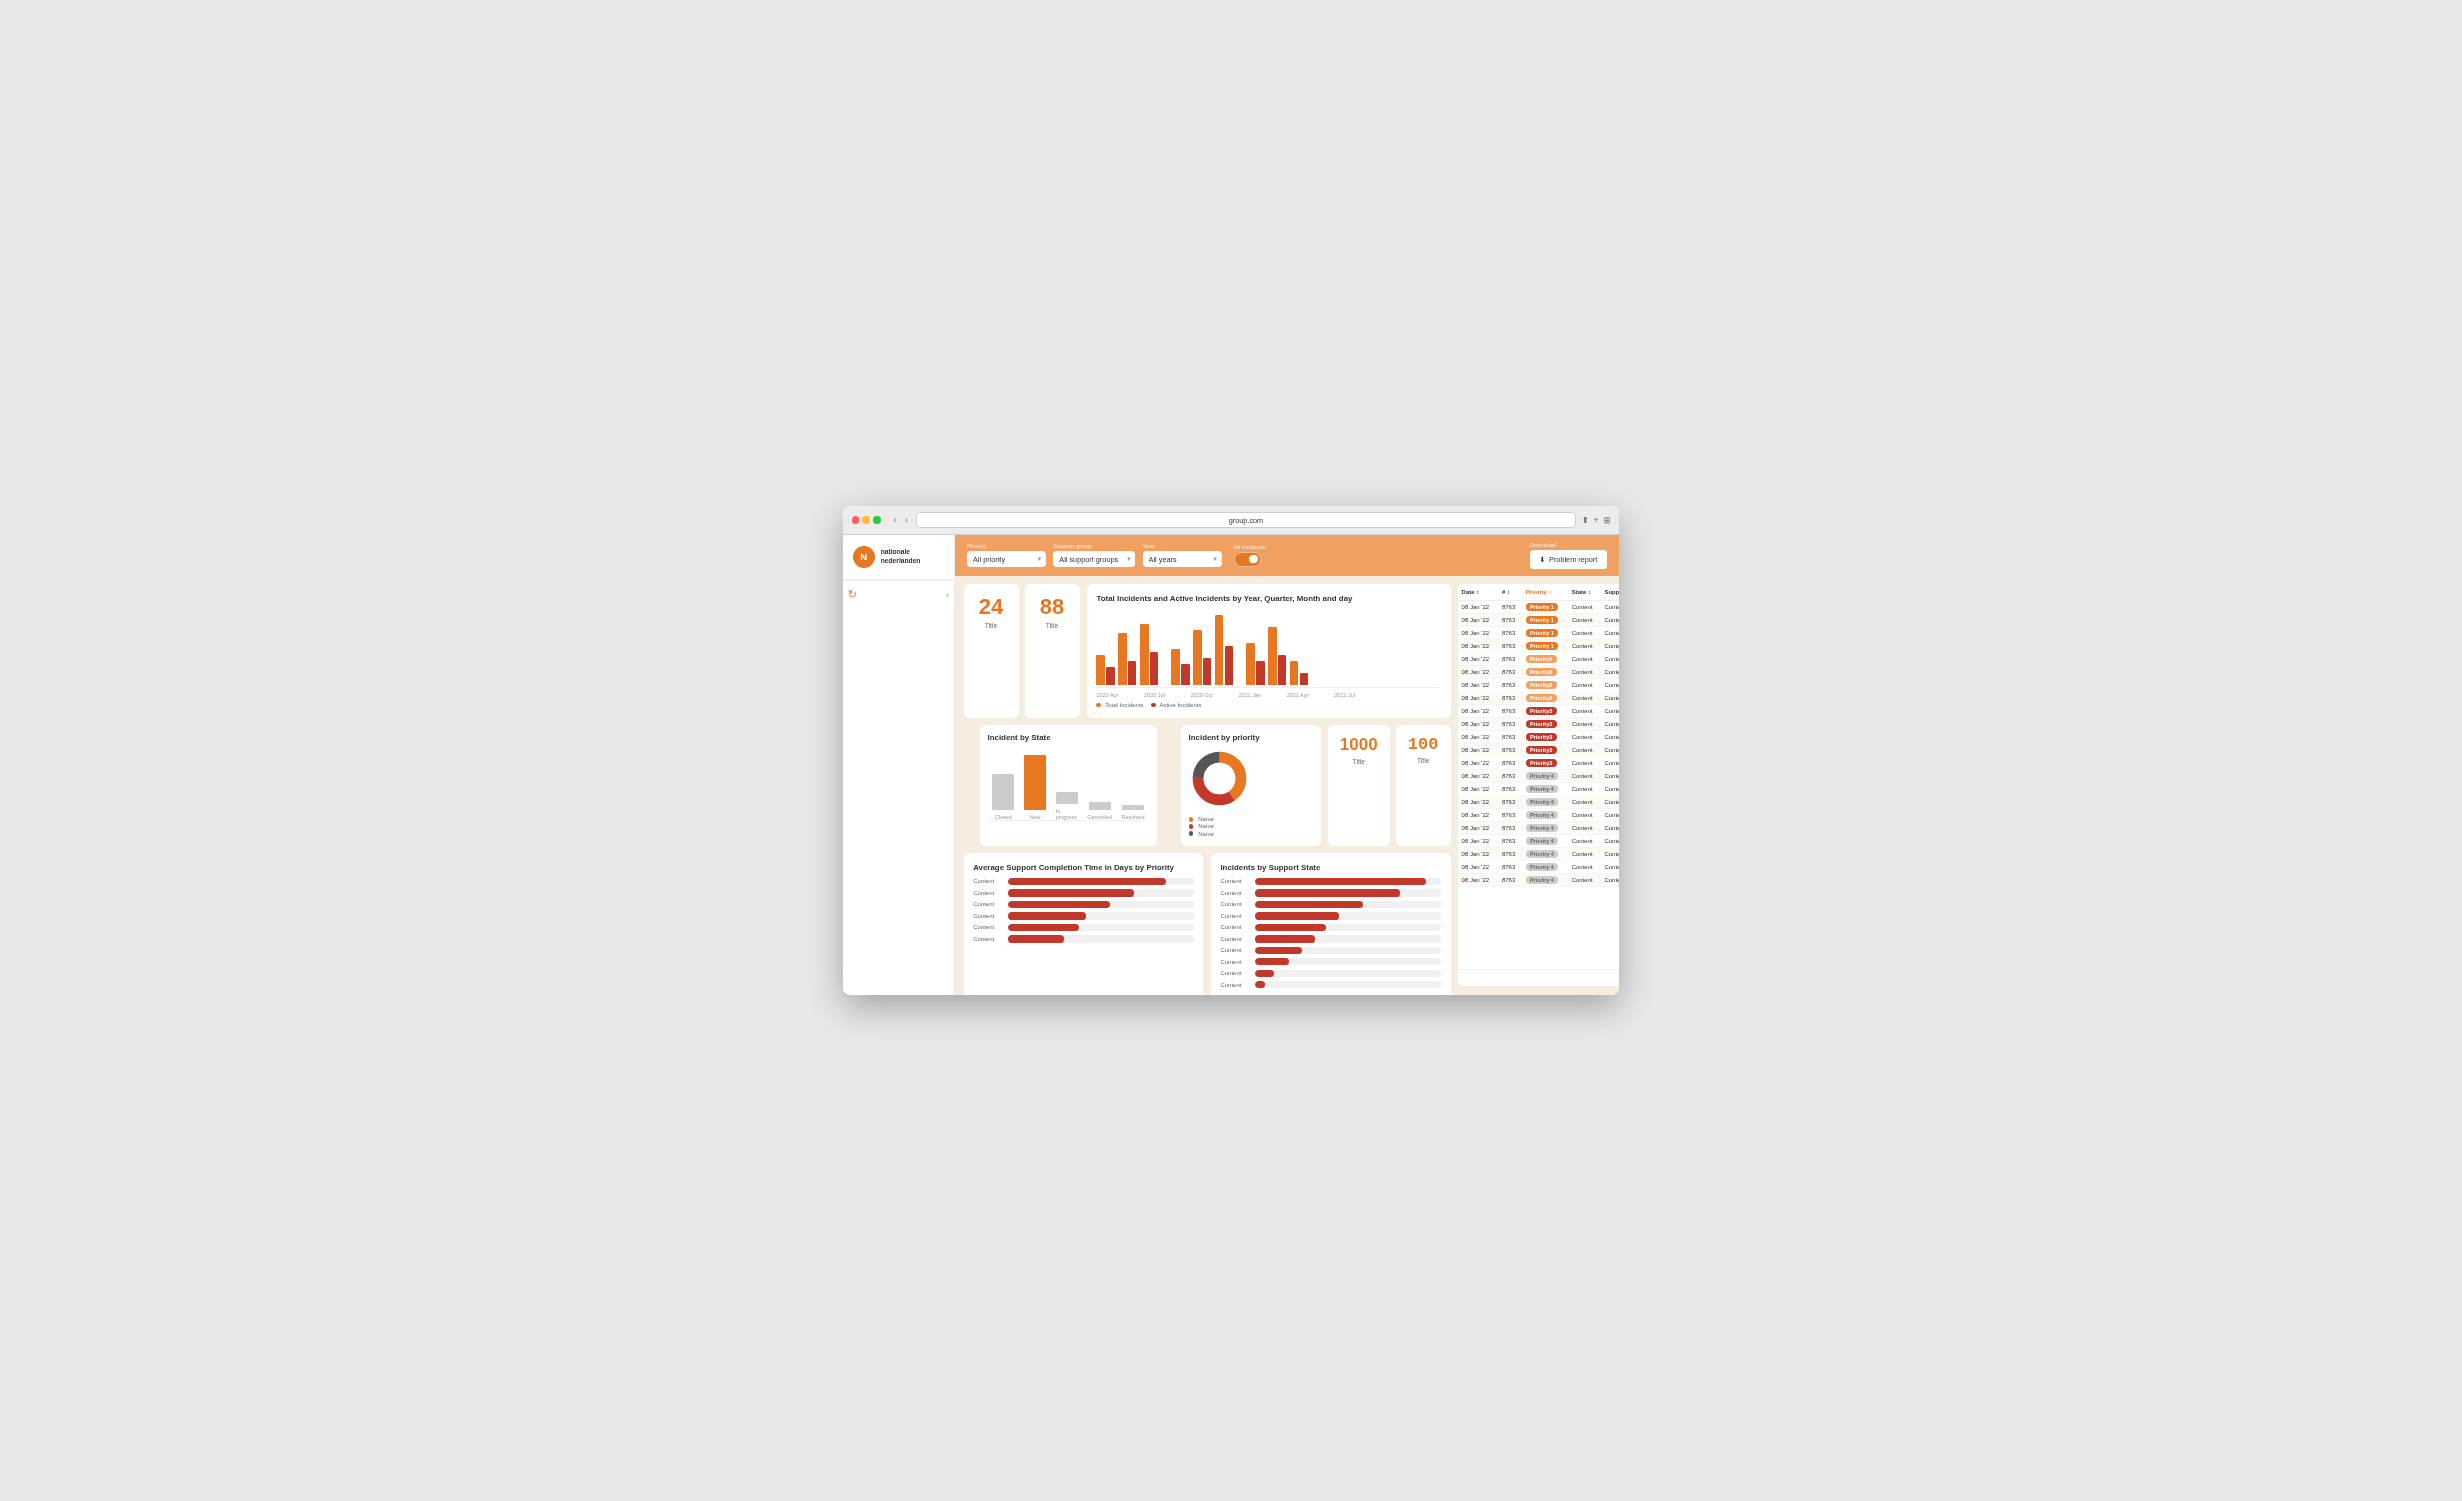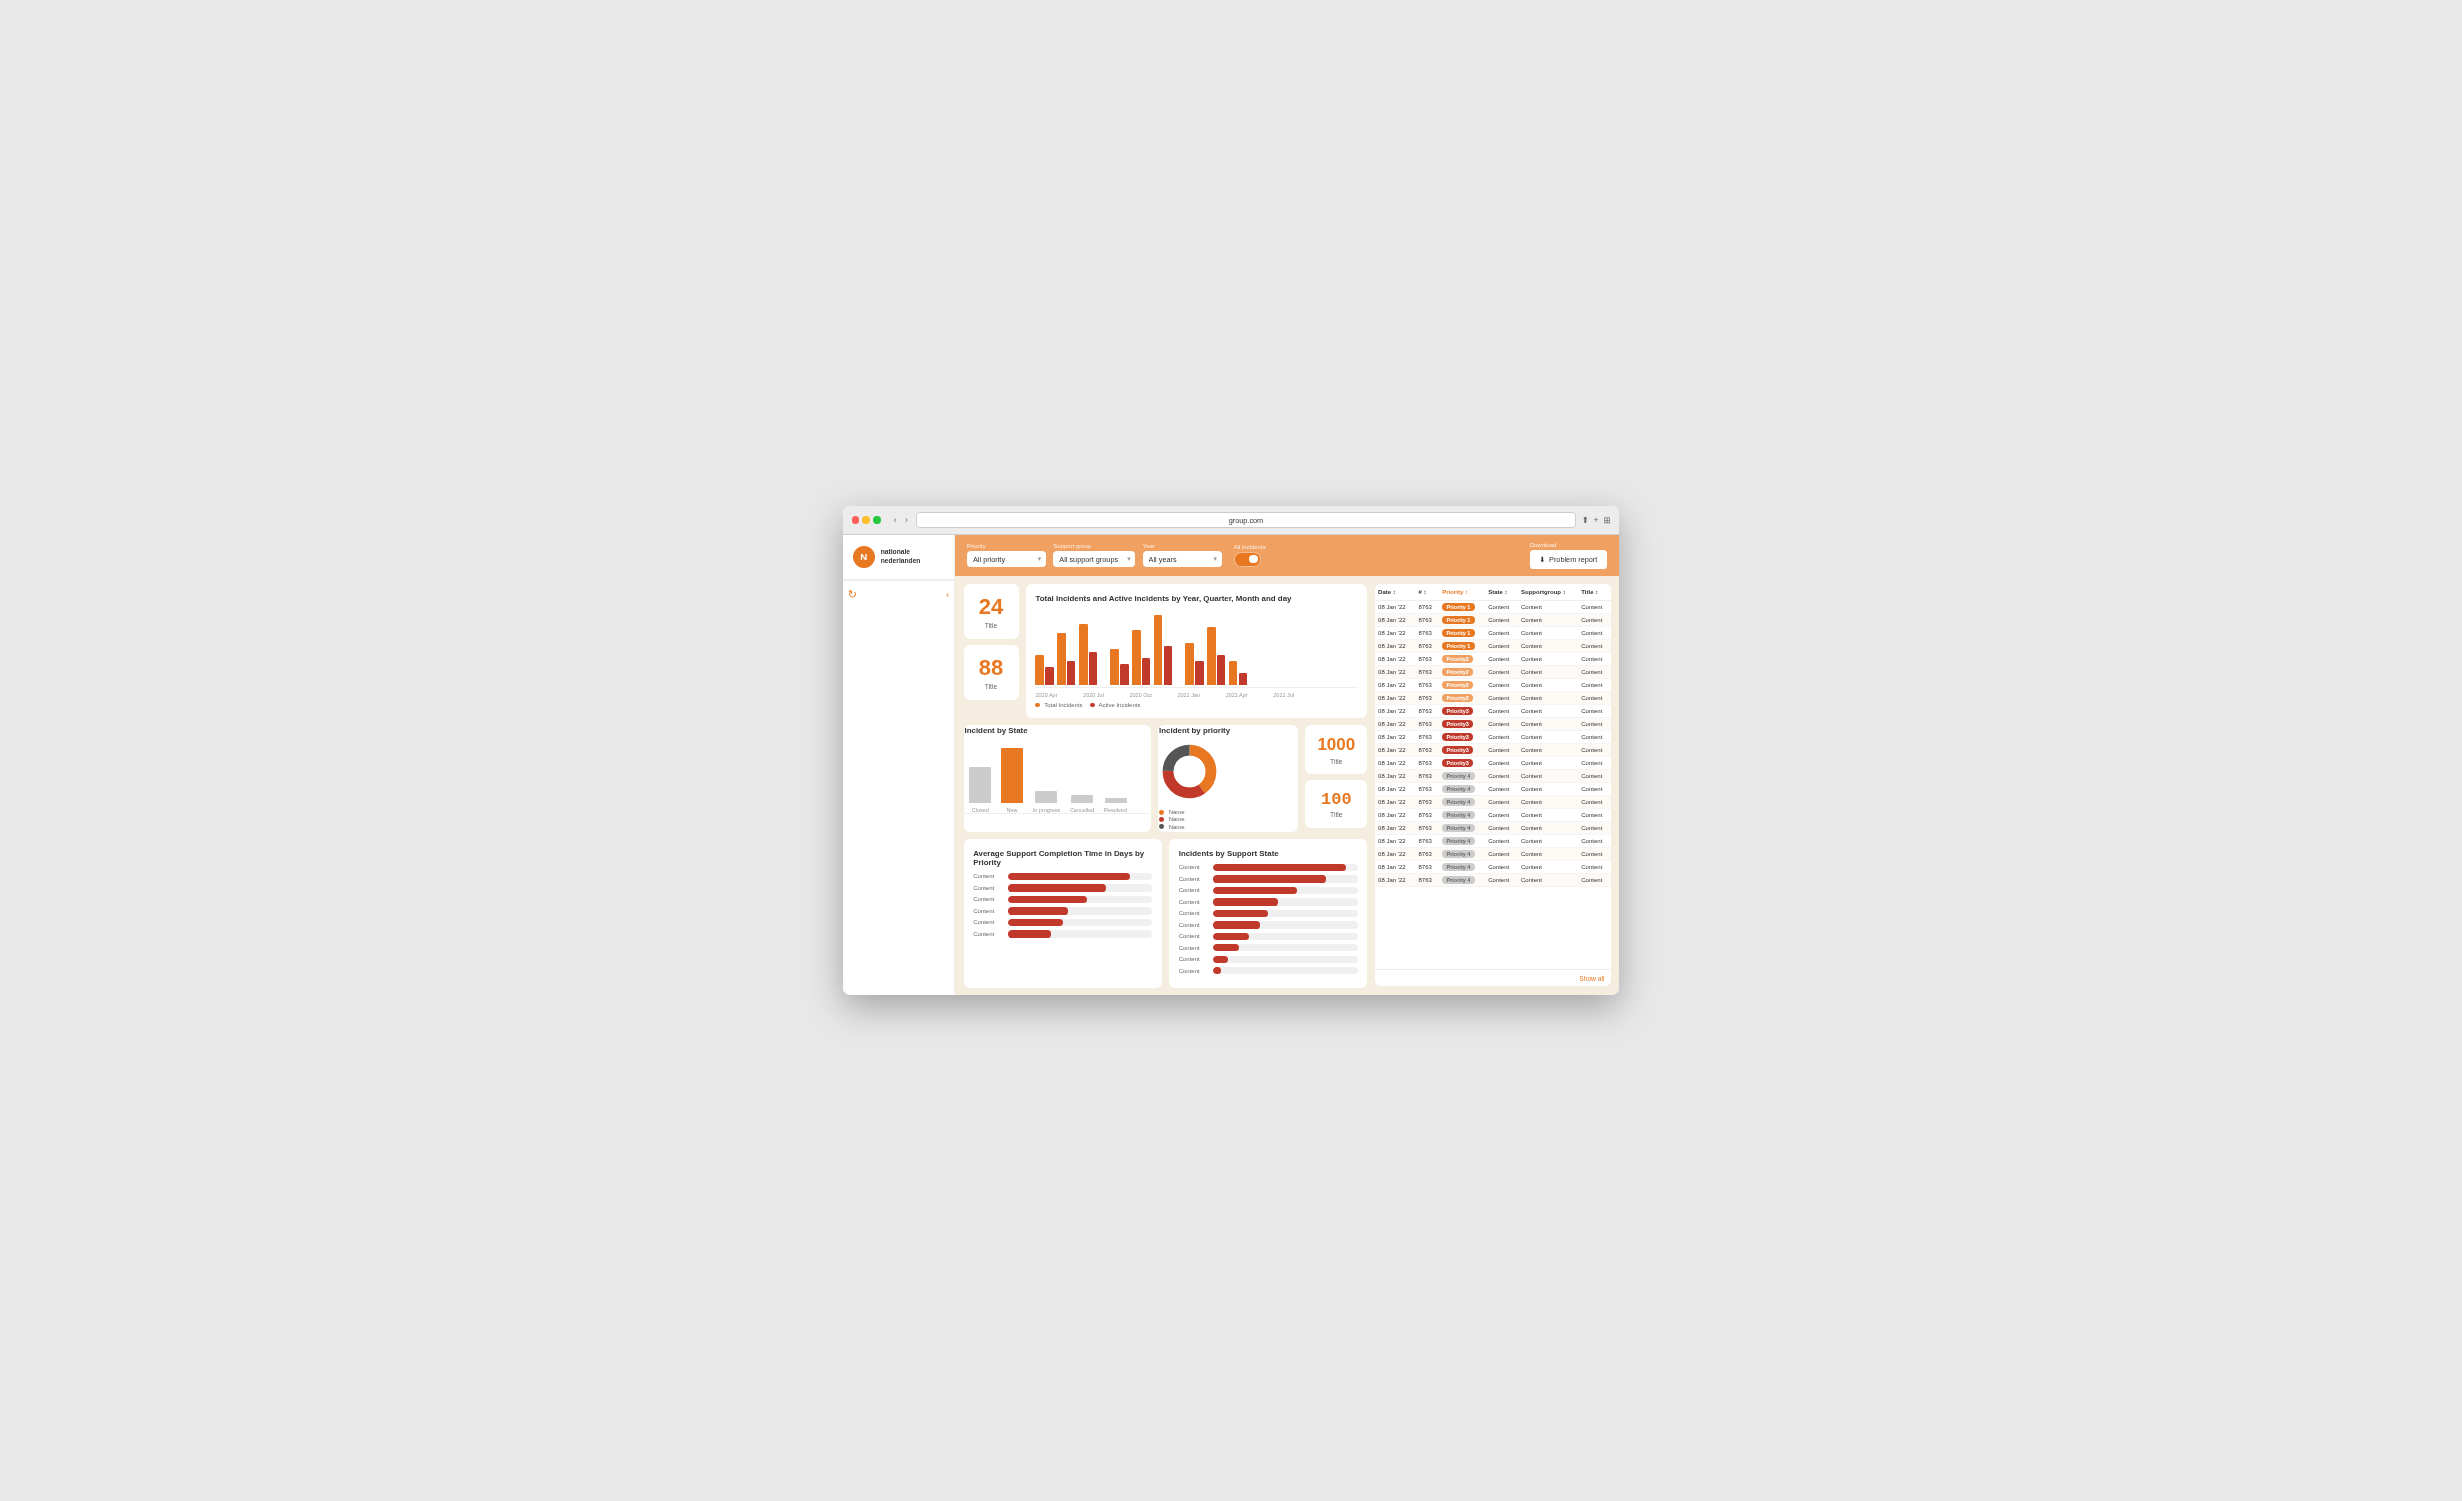--- a/index.html
+++ b/index.html
@@ -207,21 +207,21 @@
       margin-right: 7.3px;
     }
 
     
     .top-row {
       display: flex;
       gap: 7.3px;
     }
     .stat-cards {
       display: flex;
-      flex-direction: column;
+      flex-direction: row;
       gap: 6px;
     }
     .stat-card {
       background: #fff;
       border-radius: 6px;
       padding: 9.7px 12px;
       text-align: center;
       min-width: 55px;
     }
     .stat-number { font-size: 22px; font-weight: 700; color: #e87722; }
@@ -269,21 +269,22 @@
     }
 
     
     .middle-row {
       display: flex;
       gap: 7.3px;
     }
     .state-card, .priority-card {
       background: #fff;
       border-radius: 6px;
-      padding: 1px;
+      padding: 8px;
+      margin-left: 16px;
     }
     .state-card { flex: 1; }
     .priority-card { width: 140px; }
 
     .state-bars {
       height: 73px;
       display: flex;
       align-items: flex-end;
       gap: 9.7px;
       border-bottom: 0.6px solid #eee;

